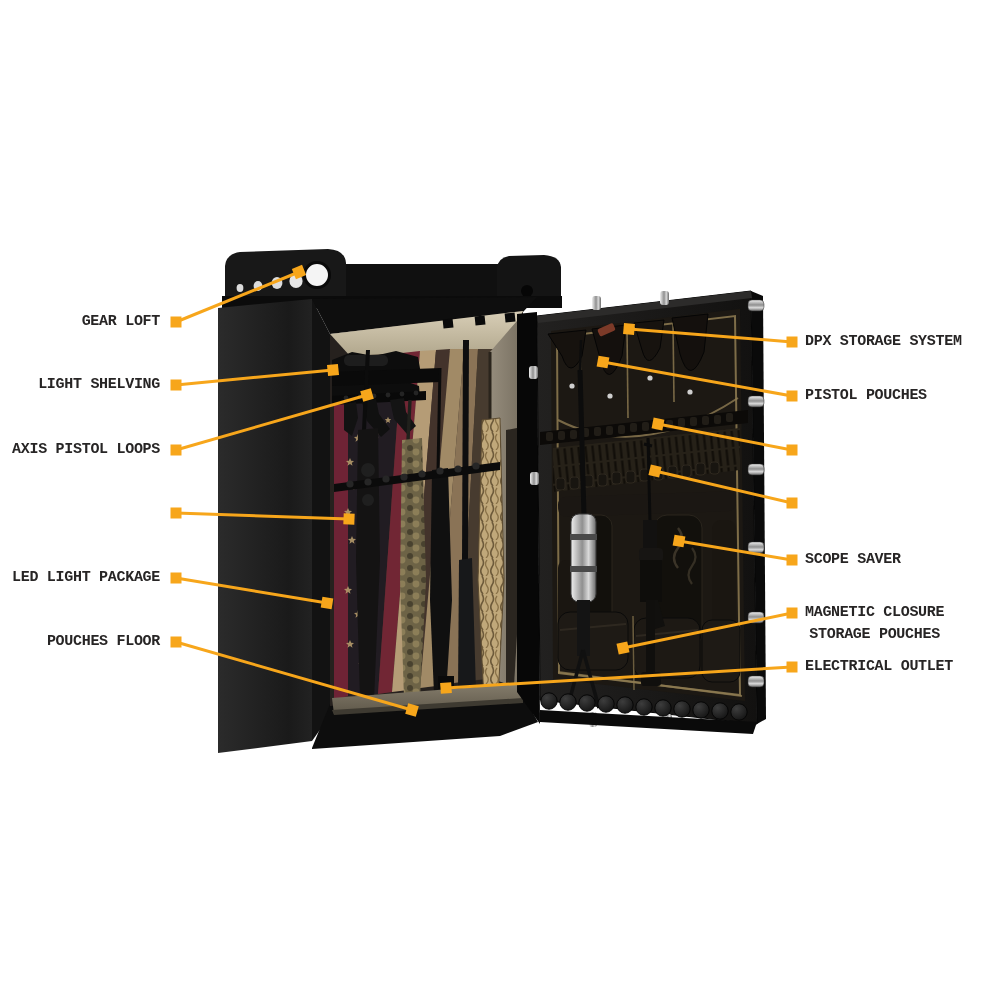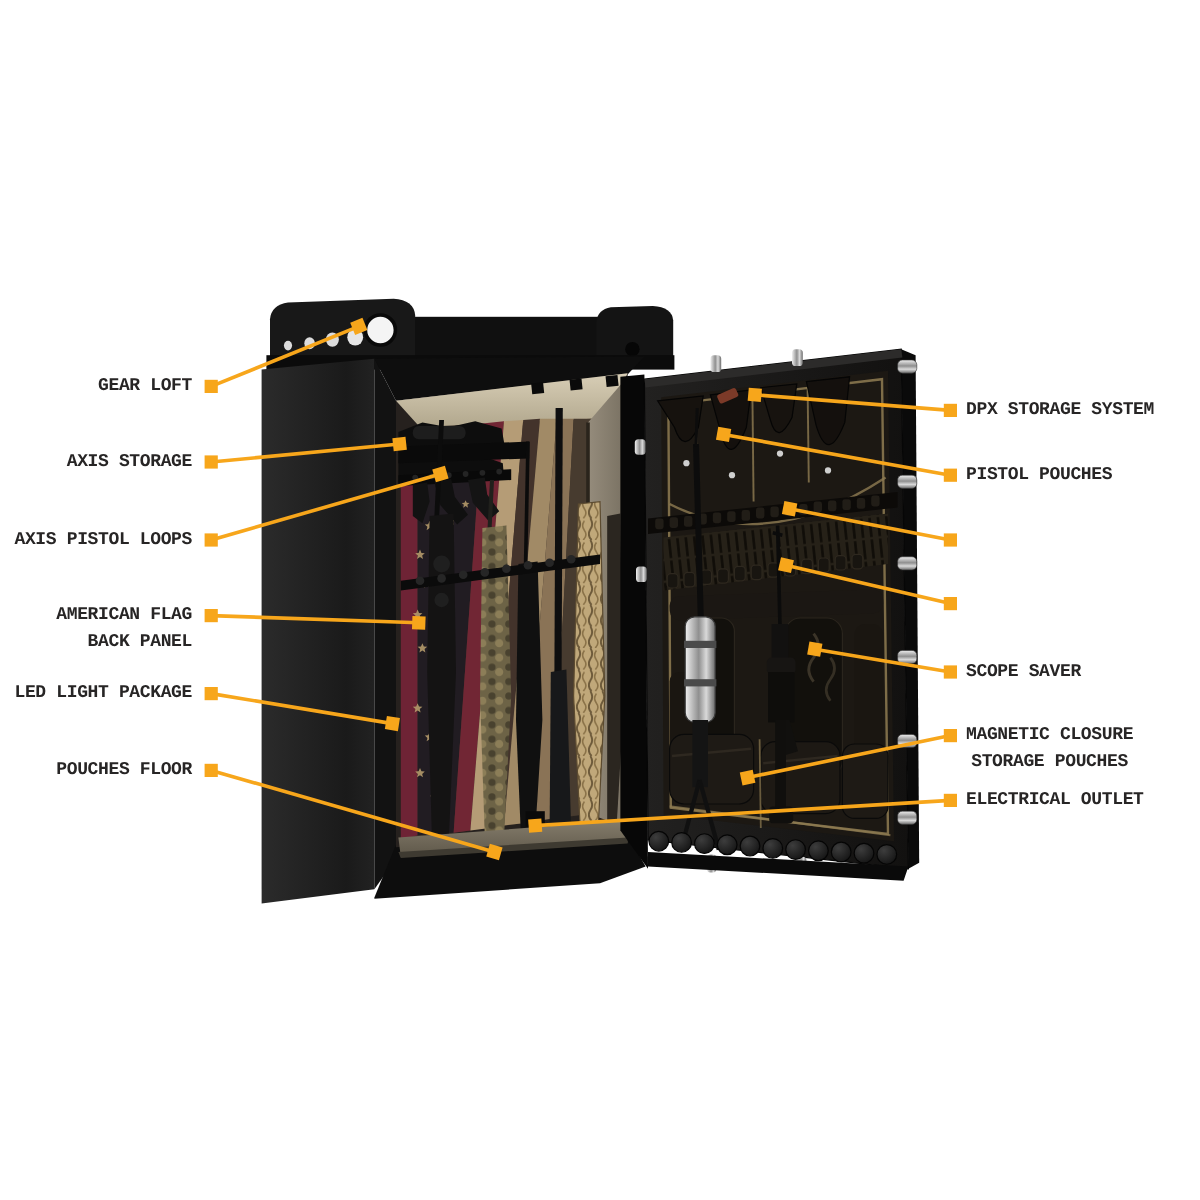--- a/index.html
+++ b/index.html
@@ -387,28 +387,24 @@
       <rect class="mark" x="786.5" y="661.5" width="11" height="11"></rect>
       <rect class="mark" x="440.5" y="682.5" width="11" height="11" transform="rotate(-4 446 688)"></rect>
     </g>
   </g>
 </svg>
 
 <div class="callout side-left" style="top:311px">
   <span>GEAR LOFT</span>
 </div>
 <div class="callout side-left" style="top:374px">
-  <span>AXIS STORAGE</span>
+  <span>LIGHT SHELVING</span>
 </div>
 <div class="callout side-left" style="top:439px">
   <span>AXIS PISTOL LOOPS</span>
-</div>
-<div class="callout side-left" style="top:502px">
-  <div>AMERICAN FLAG</div>
-  <div>BACK PANEL</div>
 </div>
 <div class="callout side-left" style="top:567px">
   <span>LED LIGHT PACKAGE</span>
 </div>
 <div class="callout side-left" style="top:631px">
   <span>POUCHES FLOOR</span>
 </div>
 
 <div class="callout side-right" style="top:331px">
   <span>DPX STORAGE SYSTEM</span>

